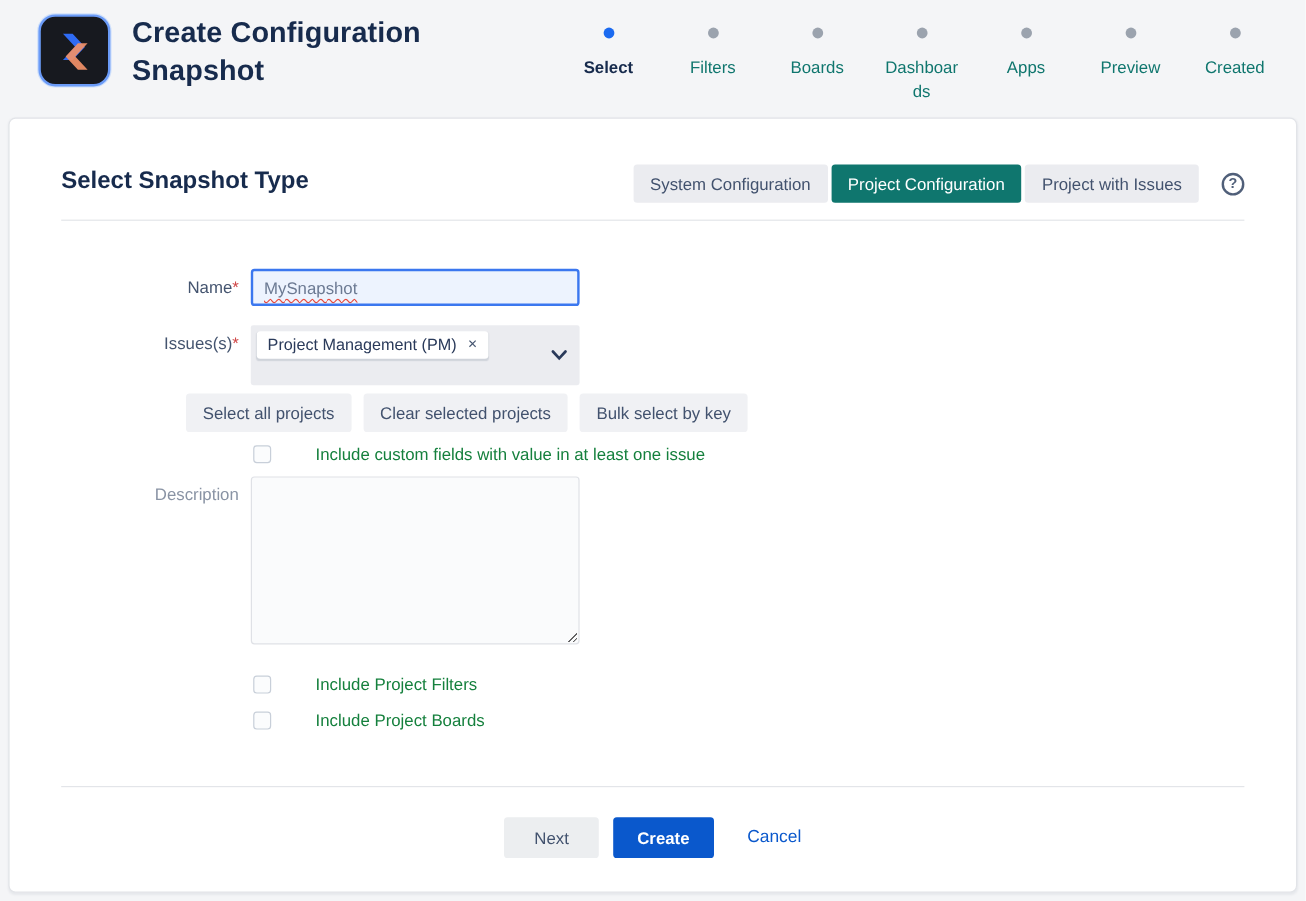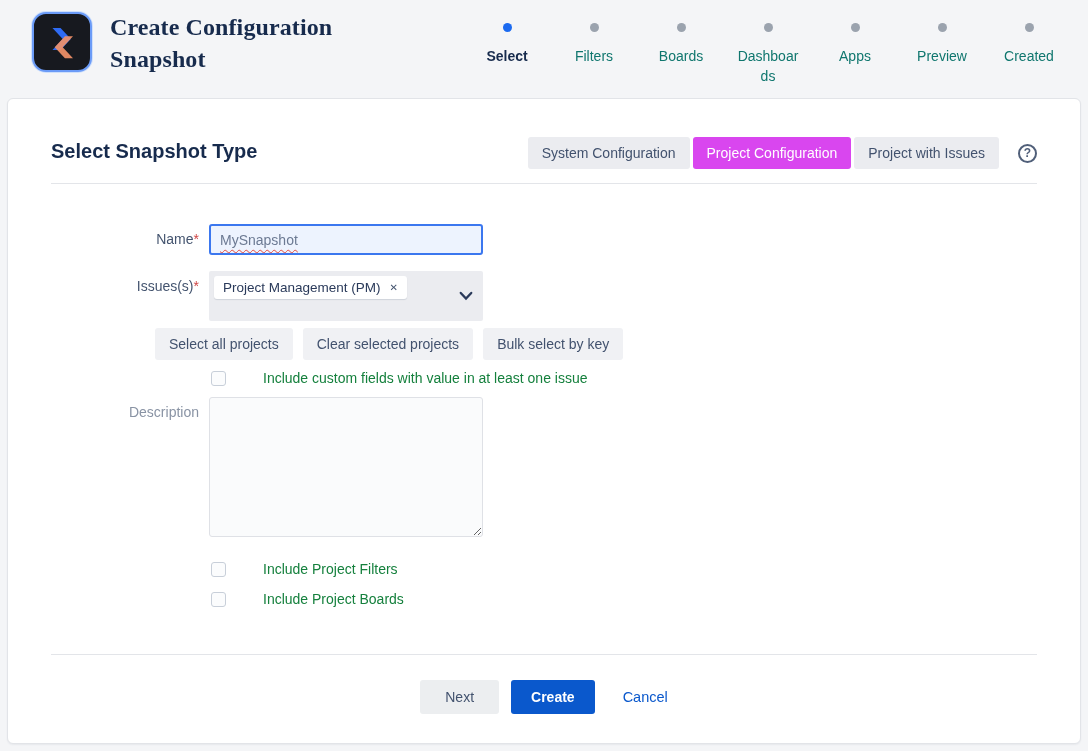--- a/index.html
+++ b/index.html
@@ -28,21 +28,20 @@
     display: flex; align-items: center; justify-content: center;
   }
   .app-title {
     font-size: 24px;
     font-weight: 700;
     line-height: 1.32;
     color: #172b4d;
     margin-left: 18px;
     max-width: 268px;
     letter-spacing: 0.1px;
-    font-family: Liberation Serif, serif;
   }
   .header-spacer { flex: 1; }
 
   .stepper {
     display: flex;
     gap: 25px;
     padding-top: 2px;
   }
   .step {
     width: 62px;
@@ -98,21 +97,21 @@
     background: #ebecf0;
     color: #42526e;
     border: none;
     font: 14px "Liberation Sans", sans-serif;
     padding: 8px 14px;
     border-radius: 3px;
     cursor: pointer;
     white-space: nowrap;
   }
   .tab.active {
-    background: #d946ef;
+    background: #0f766e;
     color: #ffffff;
   }
   .help-icon {
     width: 19px; height: 19px;
     border: 2px solid #505f79;
     border-radius: 50%;
     color: #505f79;
     font-size: 12px;
     font-weight: 700;
     display: flex; align-items: center; justify-content: center;

